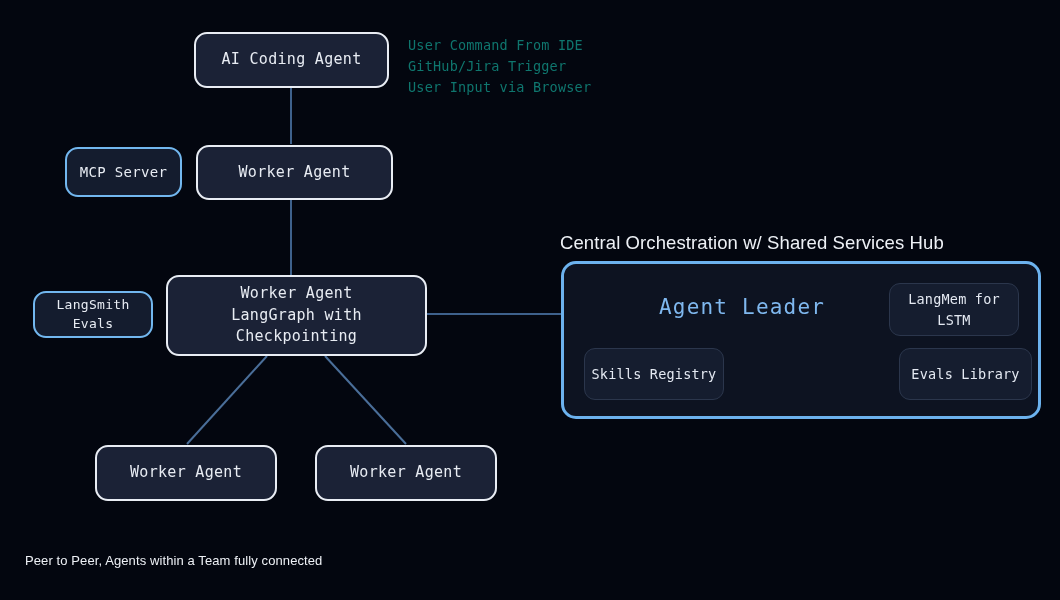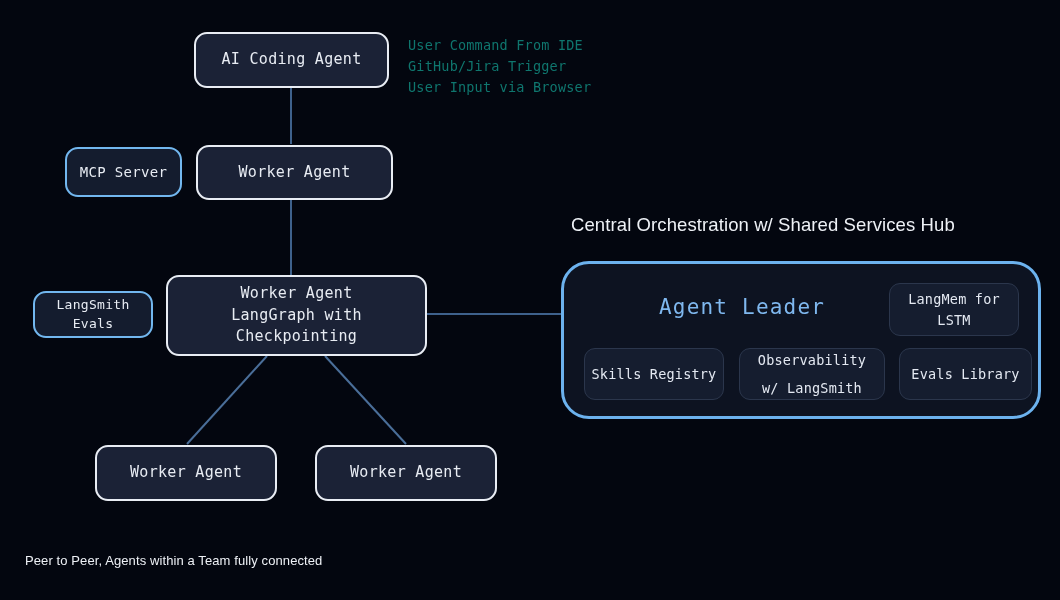--- a/index.html
+++ b/index.html
@@ -46,21 +46,21 @@
     border-color: #72b7ef;
     background: #141c2e;
   }
 
   
   .hub {
     position: absolute;
     box-sizing: border-box;
     background: #0d1321;
     border: 3px solid #6cb2ee;
-    border-radius: 28px;
+    border-radius: 15px;
   }
   .hub-title {
     position: absolute;
     color: #eef1f6;
     font-family: "Liberation Sans", sans-serif;
     font-size: 18.5px;
     letter-spacing: 0.1px;
     white-space: nowrap;
   }
   .hub-leader {
@@ -141,32 +141,30 @@
 Evals</div>
 
   <div class="node" style="left:166px; top:275px; width:261px; height:81px;">Worker Agent
 LangGraph with
 Checkpointing</div>
 
   <div class="node" style="left:95px; top:445px; width:182px; height:56px;">Worker Agent</div>
 
   <div class="node" style="left:315px; top:445px; width:182px; height:56px;">Worker Agent</div>
 
-  <div class="hub-title" style="left:560px; top:214px;margin-left:11px;">Central Orchestration w/ Shared Services Hub</div>
+  <div class="hub-title" style="left:560px; top:232px;">Central Orchestration w/ Shared Services Hub</div>
 
   <div class="hub" style="left:561px; top:261px; width:480px; height:158px;">
 
     <div class="hub-leader" style="left:95px; top:31px;">Agent Leader</div>
 
     <div class="chip" style="left:325px; top:19px; width:130px; height:53px;">LangMem for
 LSTM</div>
 
     <div class="chip" style="left:20px; top:84px; width:140px; height:52px;">Skills Registry</div>
 
-    <div class="chip spaced" style="left:175px; top:84px; width:146px; height:52px;">Observability
-w/ LangSmith</div>
 
     <div class="chip" style="left:335px; top:84px; width:133px; height:52px;">Evals Library</div>
   </div>
 
   <div class="caption" style="left:25px; top:553px;">Peer to Peer, Agents within a Team fully connected</div>
 
 </div>
 
 </body></html>

